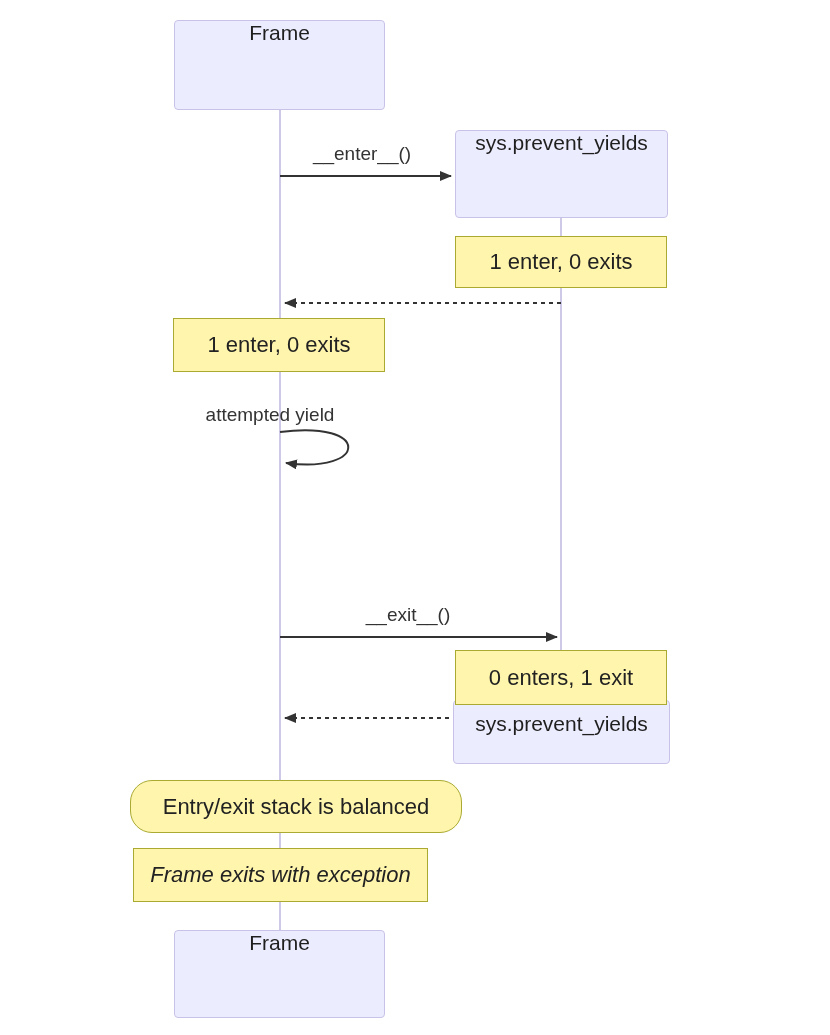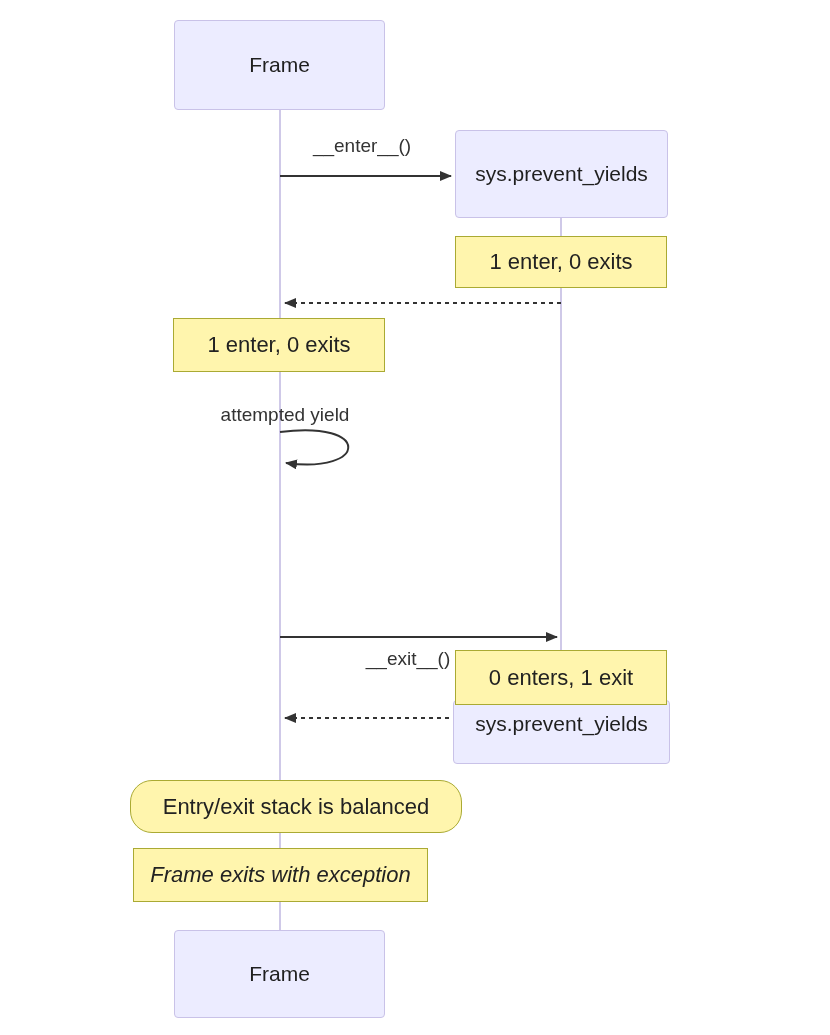--- a/index.html
+++ b/index.html
@@ -28,21 +28,21 @@
     position: absolute;
     width: 2px;
     background: var(--lifeline);
   }
   .actor-box {
     position: absolute;
     background: var(--actor-fill);
     border: 1px solid var(--actor-border);
     border-radius: 4px;
     display: flex;
-    align-items: center;
+    align-items: flex-start;
     justify-content: center;
     font-size: 21px;
     color: #1f1f1f;
     z-index: 3;
   }
   .actor-box.top-text {
     align-items: flex-start;
     padding-top: 11px;
   }
   .note {
@@ -96,23 +96,23 @@
         <path d="M0,0 L12,5 L0,10 z"></path>
       </marker>
     </defs>
     <line class="msg-line" x1="280" y1="176" x2="451" y2="176" marker-end="url(#ah)"></line>
     <line class="msg-line dashed" x1="561" y1="303" x2="285" y2="303" marker-end="url(#ah)"></line>
     <path class="msg-line" d="M 280 432 C 372 420, 368 474, 286 463" marker-end="url(#ah)"></path>
     <line class="msg-line" x1="280" y1="637" x2="557" y2="637" marker-end="url(#ah)"></line>
     <line class="msg-line dashed" x1="561" y1="718" x2="285" y2="718" marker-end="url(#ah)"></line>
   </svg>
 
-  <div class="msg-label" style="left:262px; top:135px; width:200px;">__enter__()</div>
-  <div class="msg-label" style="left:185px; top:404px; width:200px;">attempted yield</div>
-  <div class="msg-label" style="left:308px; top:604px; width:200px;margin-top:44px;">__exit__()</div>
+  <div class="msg-label" style="left:262px; top:143px; width:200px;">__enter__()</div>
+  <div class="msg-label" style="left:170px; top:404px; width:200px;">attempted yield</div>
+  <div class="msg-label" style="left:308px; top:604px; width:200px;">__exit__()</div>
 
   <div class="actor-box" style="left:174px; top:20px; width:211px; height:90px;">
     <span>Frame</span>
   </div>
   <div class="actor-box" style="left:455px; top:130px; width:213px; height:88px;">
     <span>sys.prevent_yields</span>
   </div>
   <div class="actor-box top-text" style="left:453px; top:700px; width:217px; height:64px;">
     <span>sys.prevent_yields</span>
   </div>

